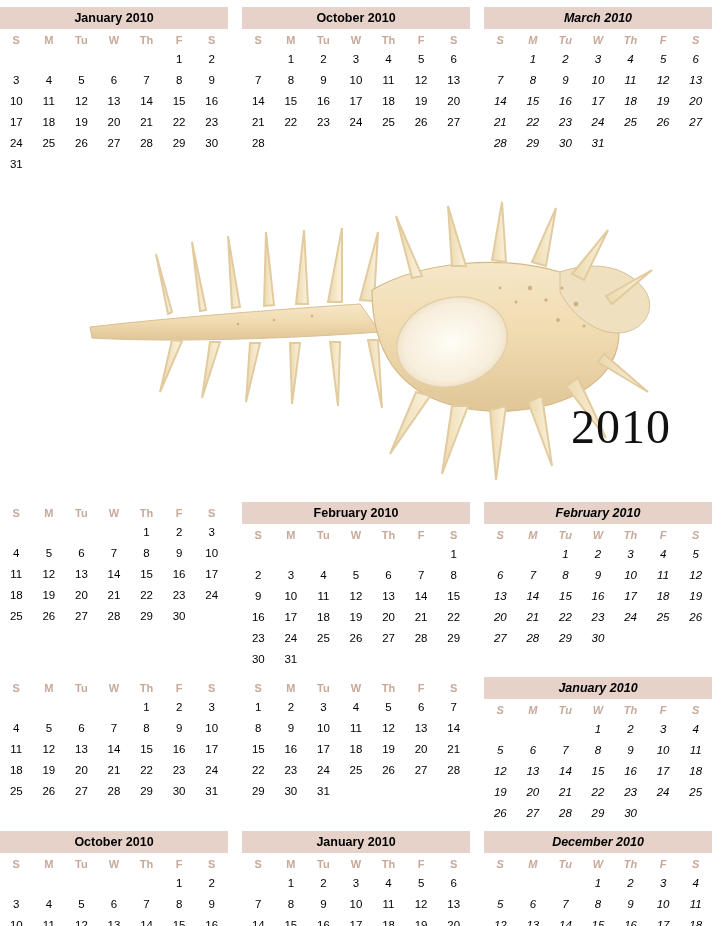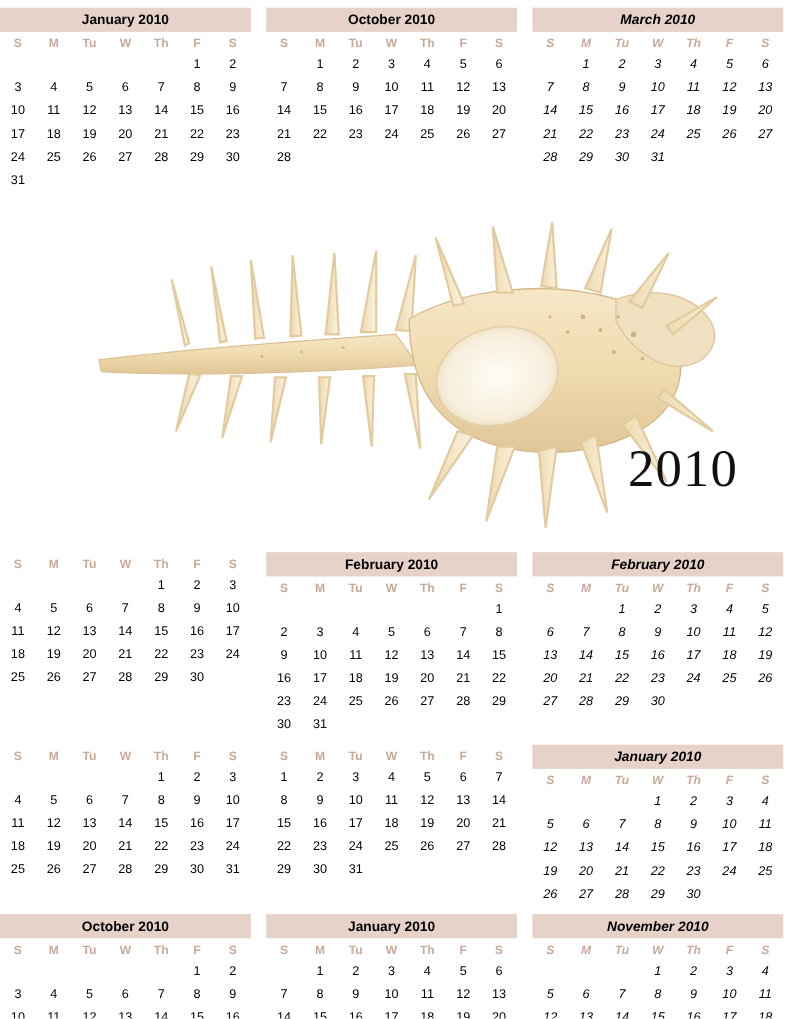--- a/index.html
+++ b/index.html
@@ -854,21 +854,21 @@
               <td>16</td>
               <td>17</td>
               <td>18</td>
               <td>19</td>
               <td>20</td>
             </tr>
           </tbody>
         </table>
       </div>
       <div class="month">
-        <div class="month-title">November 2010</div>
+        <div class="month-title">December 2010</div>
         <table class="cal">
           <thead>
             <tr>
               <th>S</th>
               <th>M</th>
               <th>Tu</th>
               <th>W</th>
               <th>Th</th>
               <th>F</th>
               <th>S</th>

